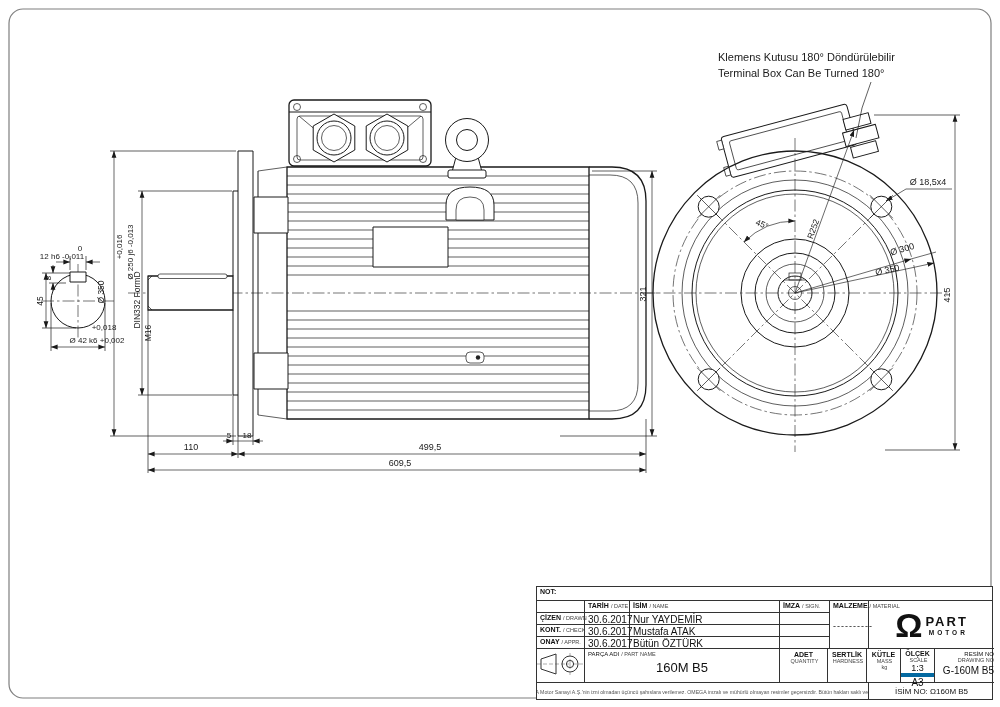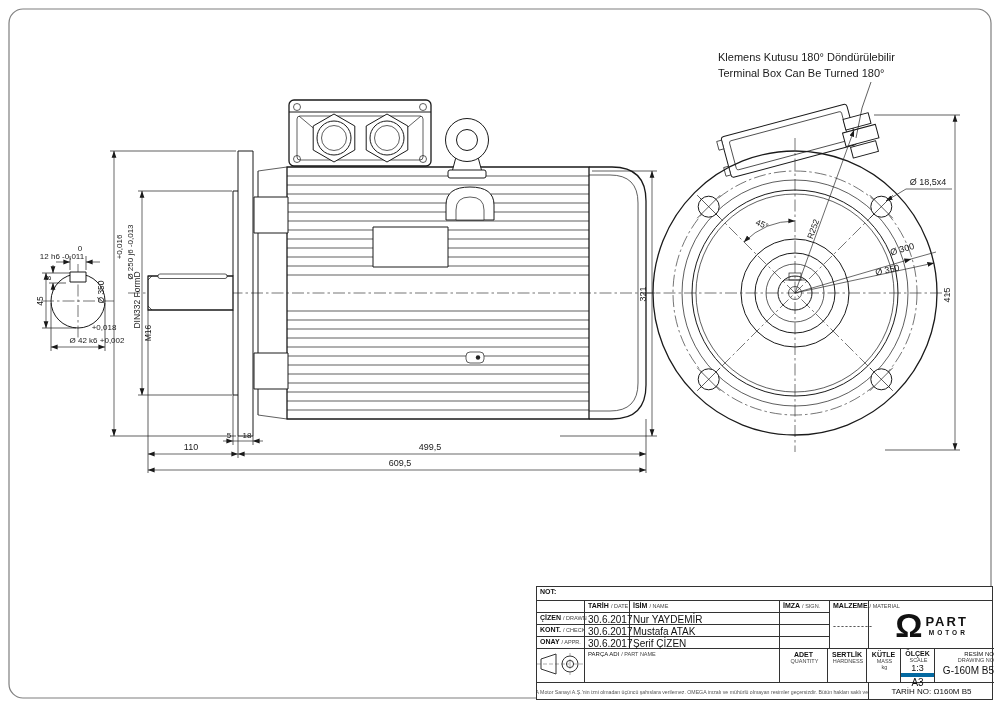--- a/index.html
+++ b/index.html
@@ -313,34 +313,35 @@
 
   <div class="c pad" style="left:0;top:38px;width:48px;height:12px;">
     <span class="lbl">KONT.</span><span class="en">/ CHECK</span></div>
   <div class="c pad val" style="left:48px;top:38px;width:45px;height:12px;">30.6.2017</div>
   <div class="c pad val" style="left:93px;top:38px;width:150px;height:12px;">Mustafa ATAK</div>
   <div class="c" style="left:243px;top:38px;width:50px;height:12px;"></div>
 
   <div class="c pad" style="left:0;top:50px;width:48px;height:12px;">
     <span class="lbl">ONAY</span><span class="en">/ APPR.</span></div>
   <div class="c pad val" style="left:48px;top:50px;width:45px;height:12px;">30.6.2017</div>
-  <div class="c pad val" style="left:93px;top:50px;width:150px;height:12px;">Şerif ÇİZEN</div>
+  <div class="c pad val" style="left:93px;top:50px;width:150px;height:12px;">Bütün ÖZTÜRK</div>
   <div class="c" style="left:243px;top:50px;width:50px;height:12px;"></div>
 
   <div class="c ctr" style="left:0;top:62px;width:48px;height:34px;">
     <svg width="46" height="32" viewBox="0 0 46 32">
       <line x1="0" y1="15" x2="46" y2="15" stroke="#777" stroke-width=".6" stroke-dasharray="4 2"></line>
       <polygon points="4,10 19,5 19,25 4,20" fill="none" stroke="#333" stroke-width="1"></polygon>
       <circle cx="33" cy="15" r="8" fill="none" stroke="#333" stroke-width="1"></circle>
       <circle cx="33" cy="15" r="3.6" fill="none" stroke="#333" stroke-width="1"></circle>
       <line x1="33" y1="4" x2="33" y2="26" stroke="#777" stroke-width=".6" stroke-dasharray="4 2"></line>
     </svg>
   </div>
   <div class="c" style="left:48px;top:62px;width:195px;height:34px;">
     <div class="pad"><span class="lbl" style="font-weight:normal;font-size:6px;">PARÇA ADI</span><span class="en">/ PART NAME</span></div>
+    <div style="text-align:center;font-size:13px;margin-top:2px;">160M B5</div>
   </div>
   <div class="c stack" style="left:243px;top:62px;width:48px;height:34px;">
     <span class="lbl" style="margin-top:2px;">ADET</span>
     <span class="en">QUANTITY</span>
   </div>
   <div class="c stack" style="left:291px;top:62px;width:39px;height:34px;">
     <span class="lbl" style="margin-top:2px;">SERTLİK</span>
     <span class="en">HARDNESS</span>
   </div>
   <div class="c stack" style="left:330px;top:62px;width:34px;height:34px;">
@@ -356,15 +357,15 @@
     <div style="text-align:center;font-size:9px;border-bottom:4px solid #0369a1;">1:3</div>
     <div style="text-align:center;font-size:10px;">A3</div>
   </div>
   <div class="c last stack" style="left:398px;top:62px;width:59px;height:34px;align-items:flex-end;">
     <span style="font-size:6px;margin-top:2px;">RESİM NO</span>
     <span class="en" style="margin-left:0;">DRAWING NO</span>
     <span style="font-size:10px;margin-top:2px;">G-160M B5</span>
   </div>
 
   <div class="c bot fine ctr" style="left:0;top:96px;width:332px;height:17px;">OMEGA Motor Sanayi A.Ş.'nin izni olmadan üçüncü şahıslara verilemez. OMEGA imzalı ve mühürlü olmayan resimler geçersizdir. Bütün hakları saklı ve gizlidir.</div>
-  <div class="c bot last ctr" style="left:332px;top:96px;width:125px;height:17px;font-size:8px;">TARİH NO: Ω160M B5</div>
+  <div class="c bot last ctr" style="left:332px;top:96px;width:125px;height:17px;font-size:8px;">İSİM NO: Ω160M B5</div>
 </div>
 </div>
 
 </body></html>

